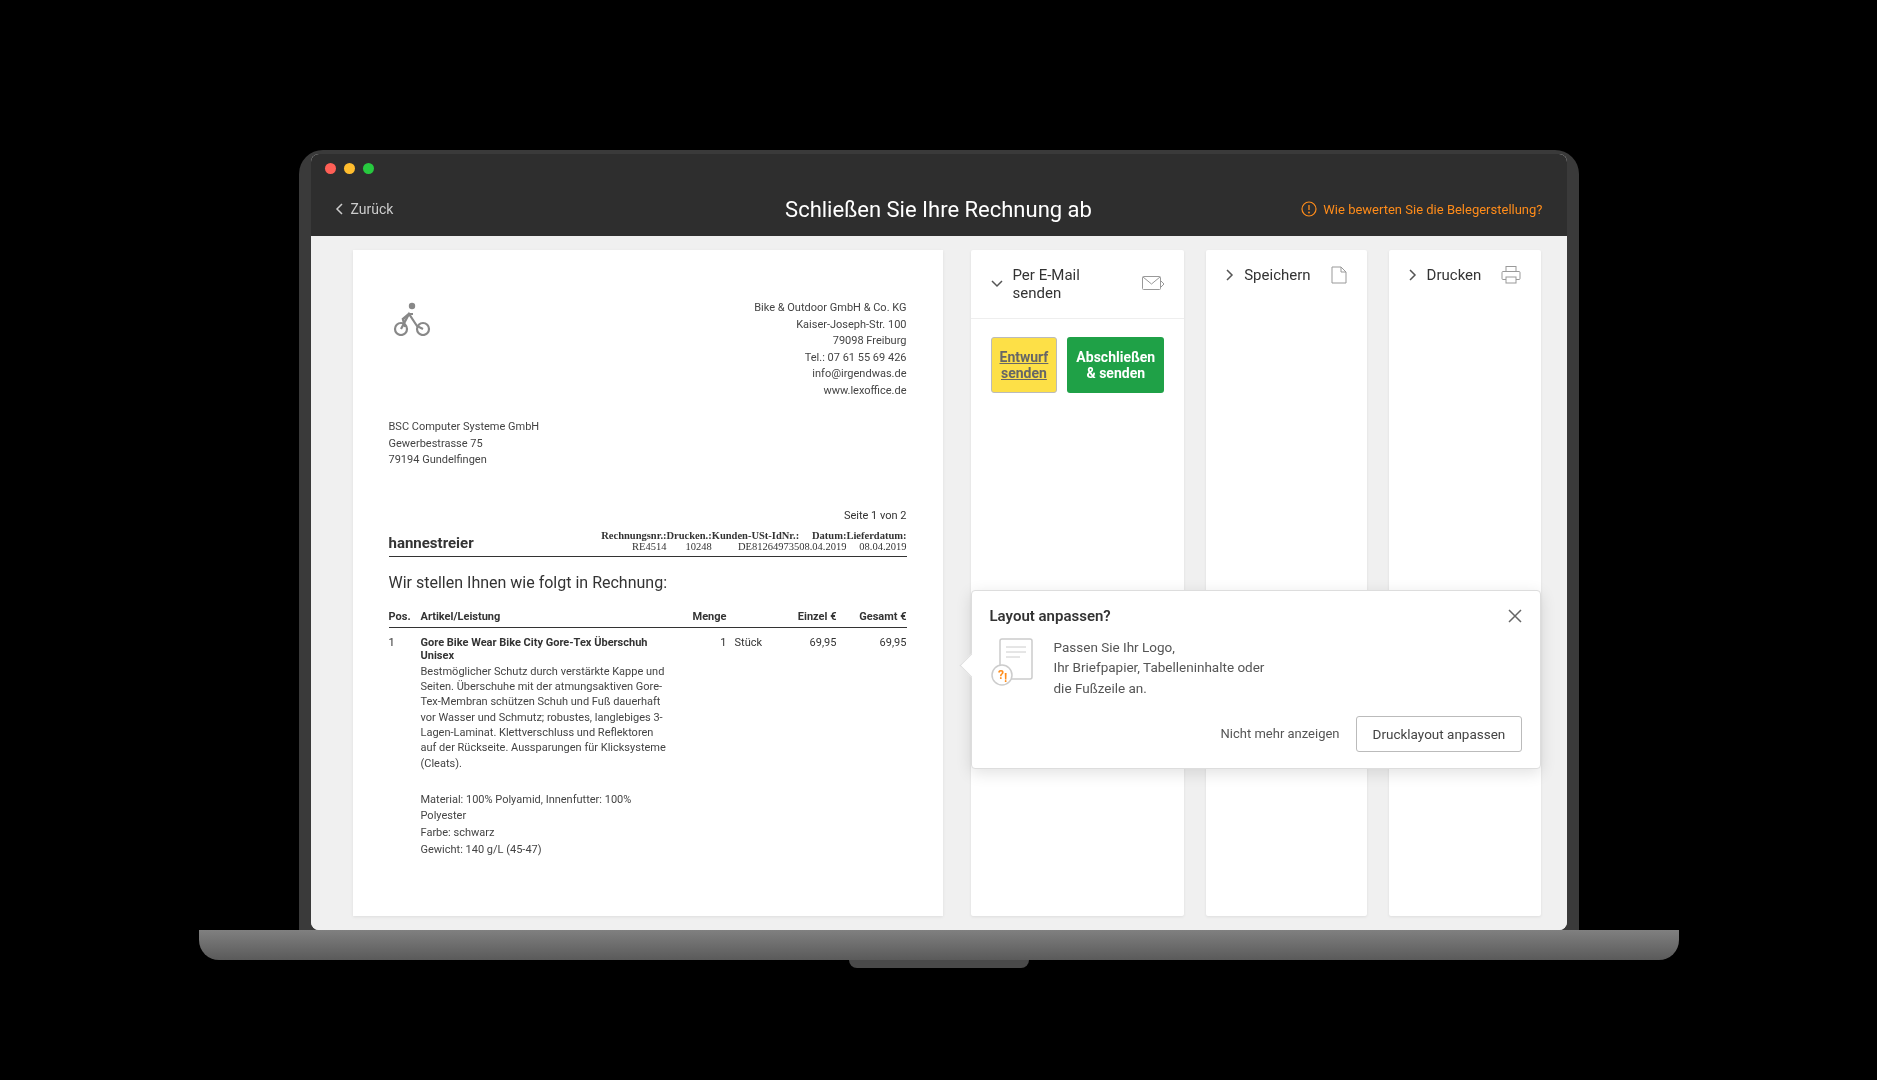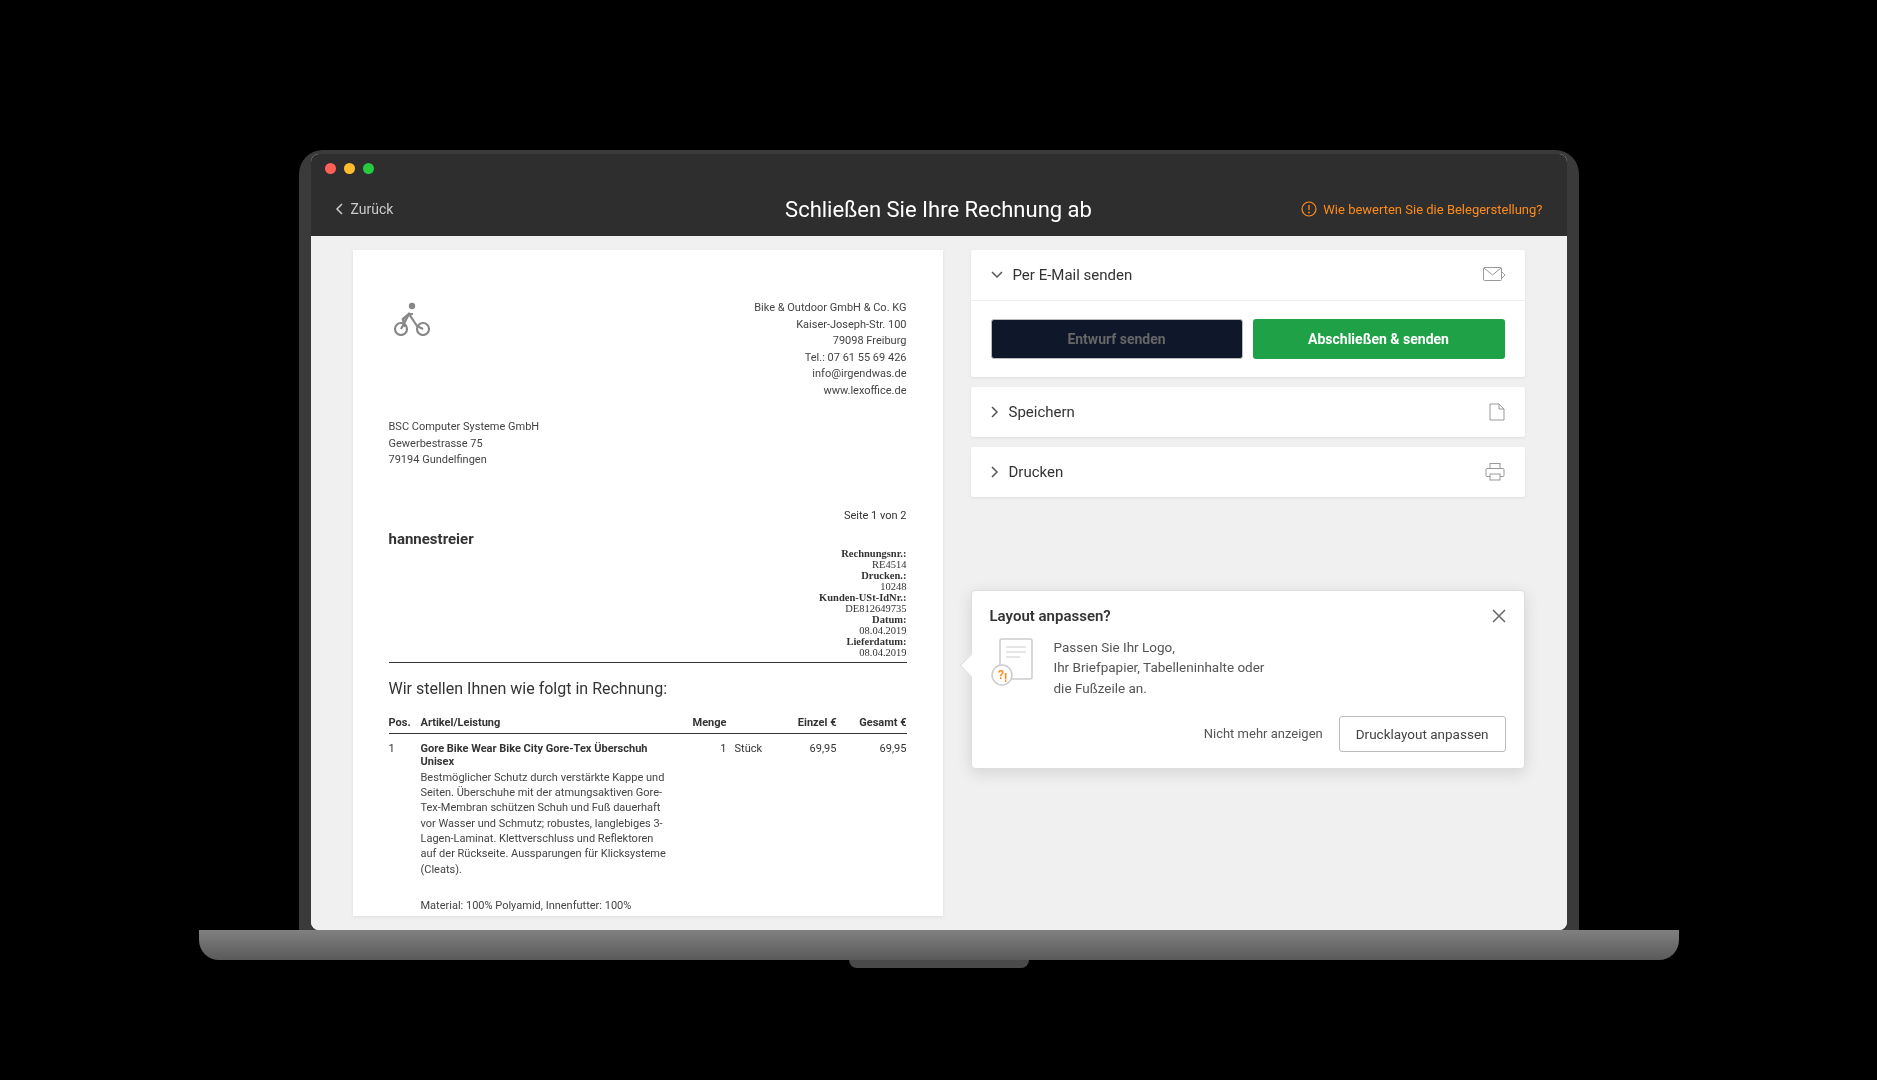--- a/index.html
+++ b/index.html
@@ -115,21 +115,20 @@
 .inv-logo { width: 42px; height: 36px; color: #888; }
 .inv-company { text-align: right; font-size: 11px; line-height: 1.5; color: #444; }
 .inv-address { font-size: 11px; line-height: 1.5; color: #444; margin-bottom: 40px; }
 .inv-page { text-align: right; font-size: 11px; margin-bottom: 8px; }
 .inv-meta-row {
   display: flex;
   align-items: flex-end;
   border-bottom: 1px solid #333;
   padding-bottom: 4px;
   margin-bottom: 16px;
-  flex-direction: column;
 }
 .inv-title { font-size: 15px; font-weight: 700; margin-right: auto; }
 .inv-meta-col { text-align: right; font-size: 10.5px; font-family: Liberation Serif, serif; }
 .inv-meta-label { font-weight: 700; }
 .inv-intro { font-size: 16px; margin-bottom: 18px; }
 .inv-table-head {
   display: flex;
   font-weight: 700;
   font-size: 11px;
   border-bottom: 1px solid #333;
@@ -139,21 +138,21 @@
 .col-pos { width: 32px; }
 .col-article { flex: 1; }
 .col-qty { width: 60px; text-align: right; }
 .col-unit { width: 50px; padding-left: 8px; }
 .col-price { width: 60px; text-align: right; }
 .col-total { width: 70px; text-align: right; }
 .inv-line { display: flex; font-size: 11px; margin-bottom: 6px; }
 .article-name { font-weight: 700; }
 .article-desc { font-weight: 400; margin-top: 2px; line-height: 1.4; color: #444; }
 .article-detail { margin-top: 21px; line-height: 1.4; color: #444; }
-.sidebar { flex: 1; display: flex; flex-direction: column; gap: 10px; position: relative; }
+.sidebar { flex: 1; display: flex; flex-direction: row; gap: 22px; position: relative; }
 .panel {
   background: #fff;
   box-shadow: 0 1px 3px rgba(0,0,0,0.08);
   border-radius: 2px;
 }
 .panel-header {
   padding: 16px 20px;
   display: flex;
   align-items: center;
   gap: 10px;
@@ -171,21 +170,21 @@
 .btn {
   flex: 1;
   padding: 11px 8px;
   font-size: 14px;
   font-weight: 700;
   border-radius: 3px;
   cursor: pointer;
   text-align: center;
   border: 1px solid transparent;
 }
-.btn-outline { border-color: #bbb; color: #666; background: #0f172a; }
+.btn-outline { border-color: #bbb; color: #666; background: #fde047; text-decoration: underline; }
 .btn-primary { background: #1fa147; color: #fff; }
 .chevron { font-size: 12px; color: #555; }
 .icon-right { color: #999; }
 .popover {
   position: absolute;
   top: 340px;
   left: 0;
   right: 0;
   background: #fff;
   border: 1px solid #ddd;

